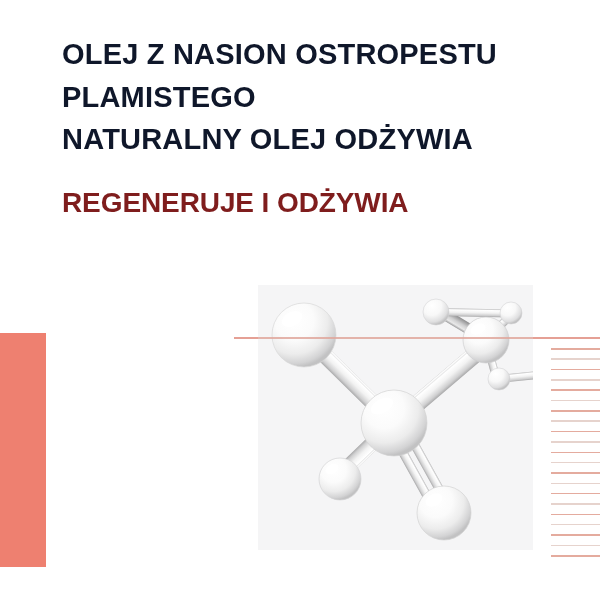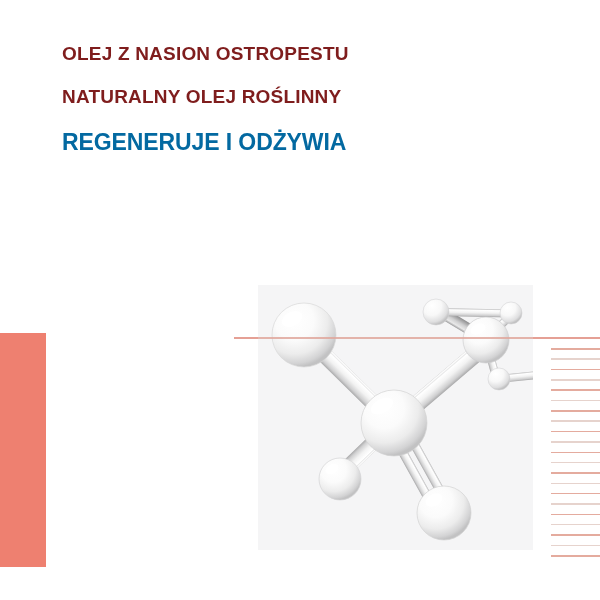--- a/index.html
+++ b/index.html
@@ -27,29 +27,30 @@
     left: 62px;
     top: 33px;
     width: 470px;
   }
   .headline-line {
     font-weight: bold;
     letter-spacing: 0.2px;
     white-space: nowrap;
   }
   .hl-dark {
+    color: #0f172a;
+    font-size: 29px;
+    line-height: 42.5px;
+  }
+  .hl-accent {
     color: #7f1d1d;
-    font-size: 19px;
-    line-height: 42.5px;
-  }
-  .hl-accent {
-    color: #0369a1;
-    font-size: 23px;
+    font-size: 28px;
     line-height: 48px;
     letter-spacing: -0.1px;
+    margin-top: 18px;
   }
 
   
   .left-bar {
     position: absolute;
     left: 0px;
     top: 333px;
     width: 46px;
     height: 234px;
     background: #ee8070;
@@ -120,21 +121,22 @@
     height: 265px;
   }
 </style>
 </head>
 <body>
 
 <div id="poster">
 
   <div class="headline">
     <div class="headline-line hl-dark">OLEJ Z NASION OSTROPESTU</div>
-    <div class="headline-line hl-dark">NATURALNY OLEJ ROŚLINNY</div>
+    <div class="headline-line hl-dark">PLAMISTEGO</div>
+    <div class="headline-line hl-dark">NATURALNY OLEJ ODŻYWIA</div>
     <div class="headline-line hl-accent">REGENERUJE I ODŻYWIA</div>
   </div>
 
   <div class="left-bar"></div>
 
 
   <div class="connector"></div>
 
   <div class="molecule-panel">
     <svg class="molecule-svg" viewBox="0 0 275 265">

